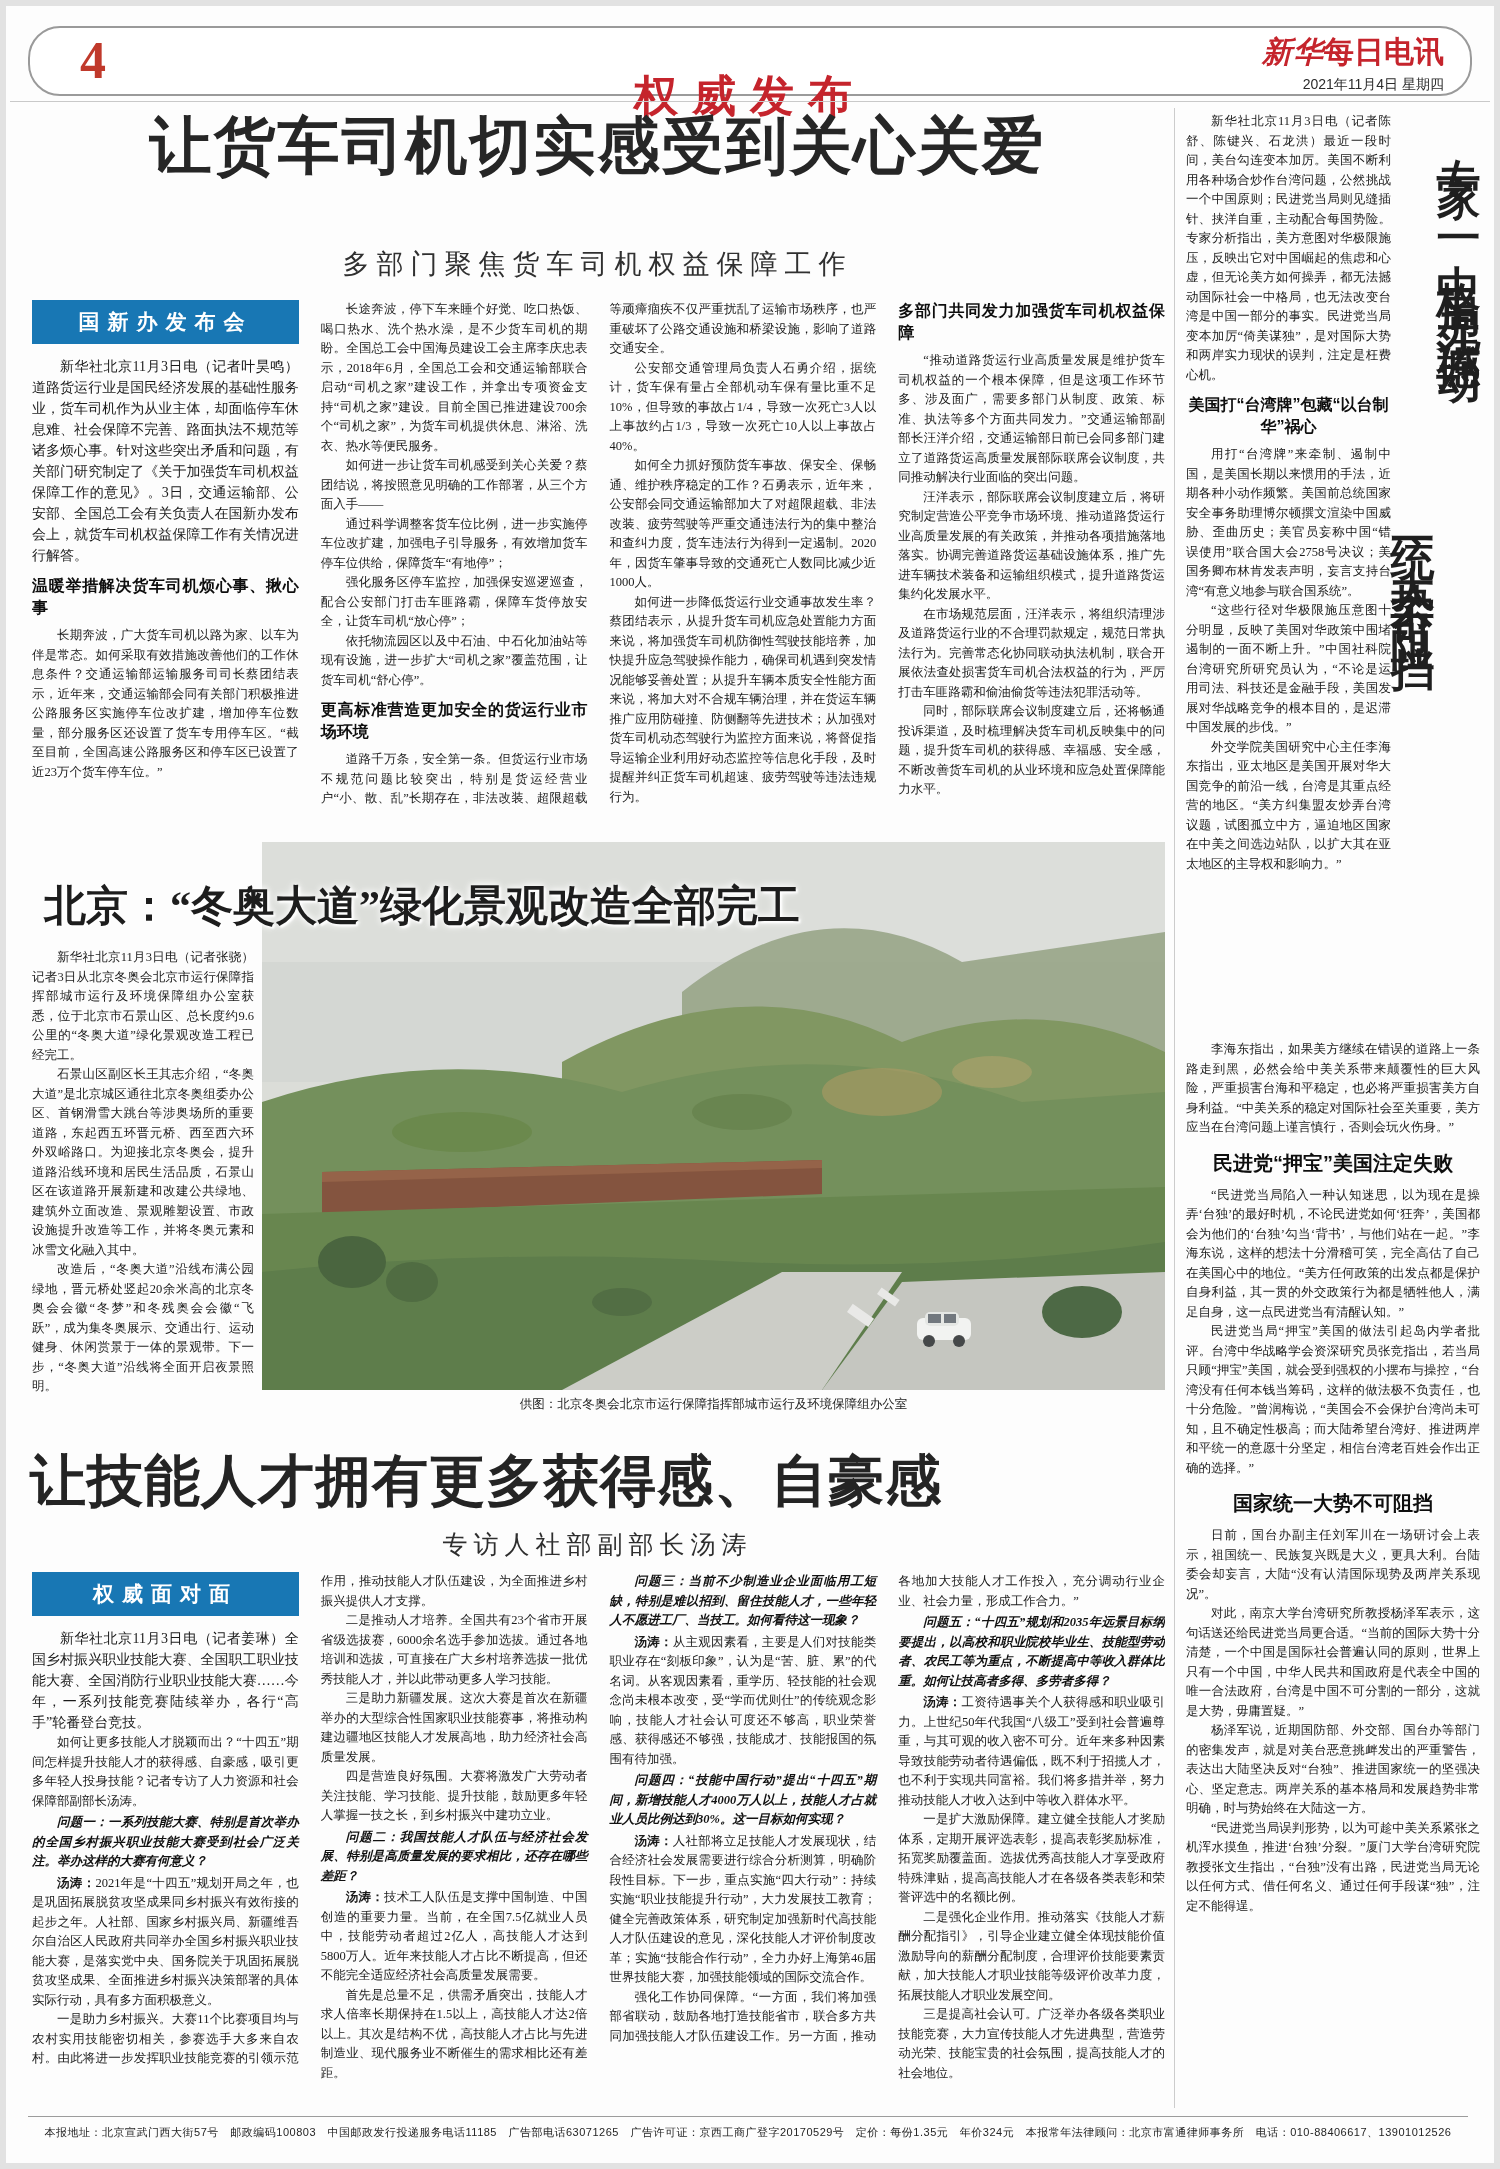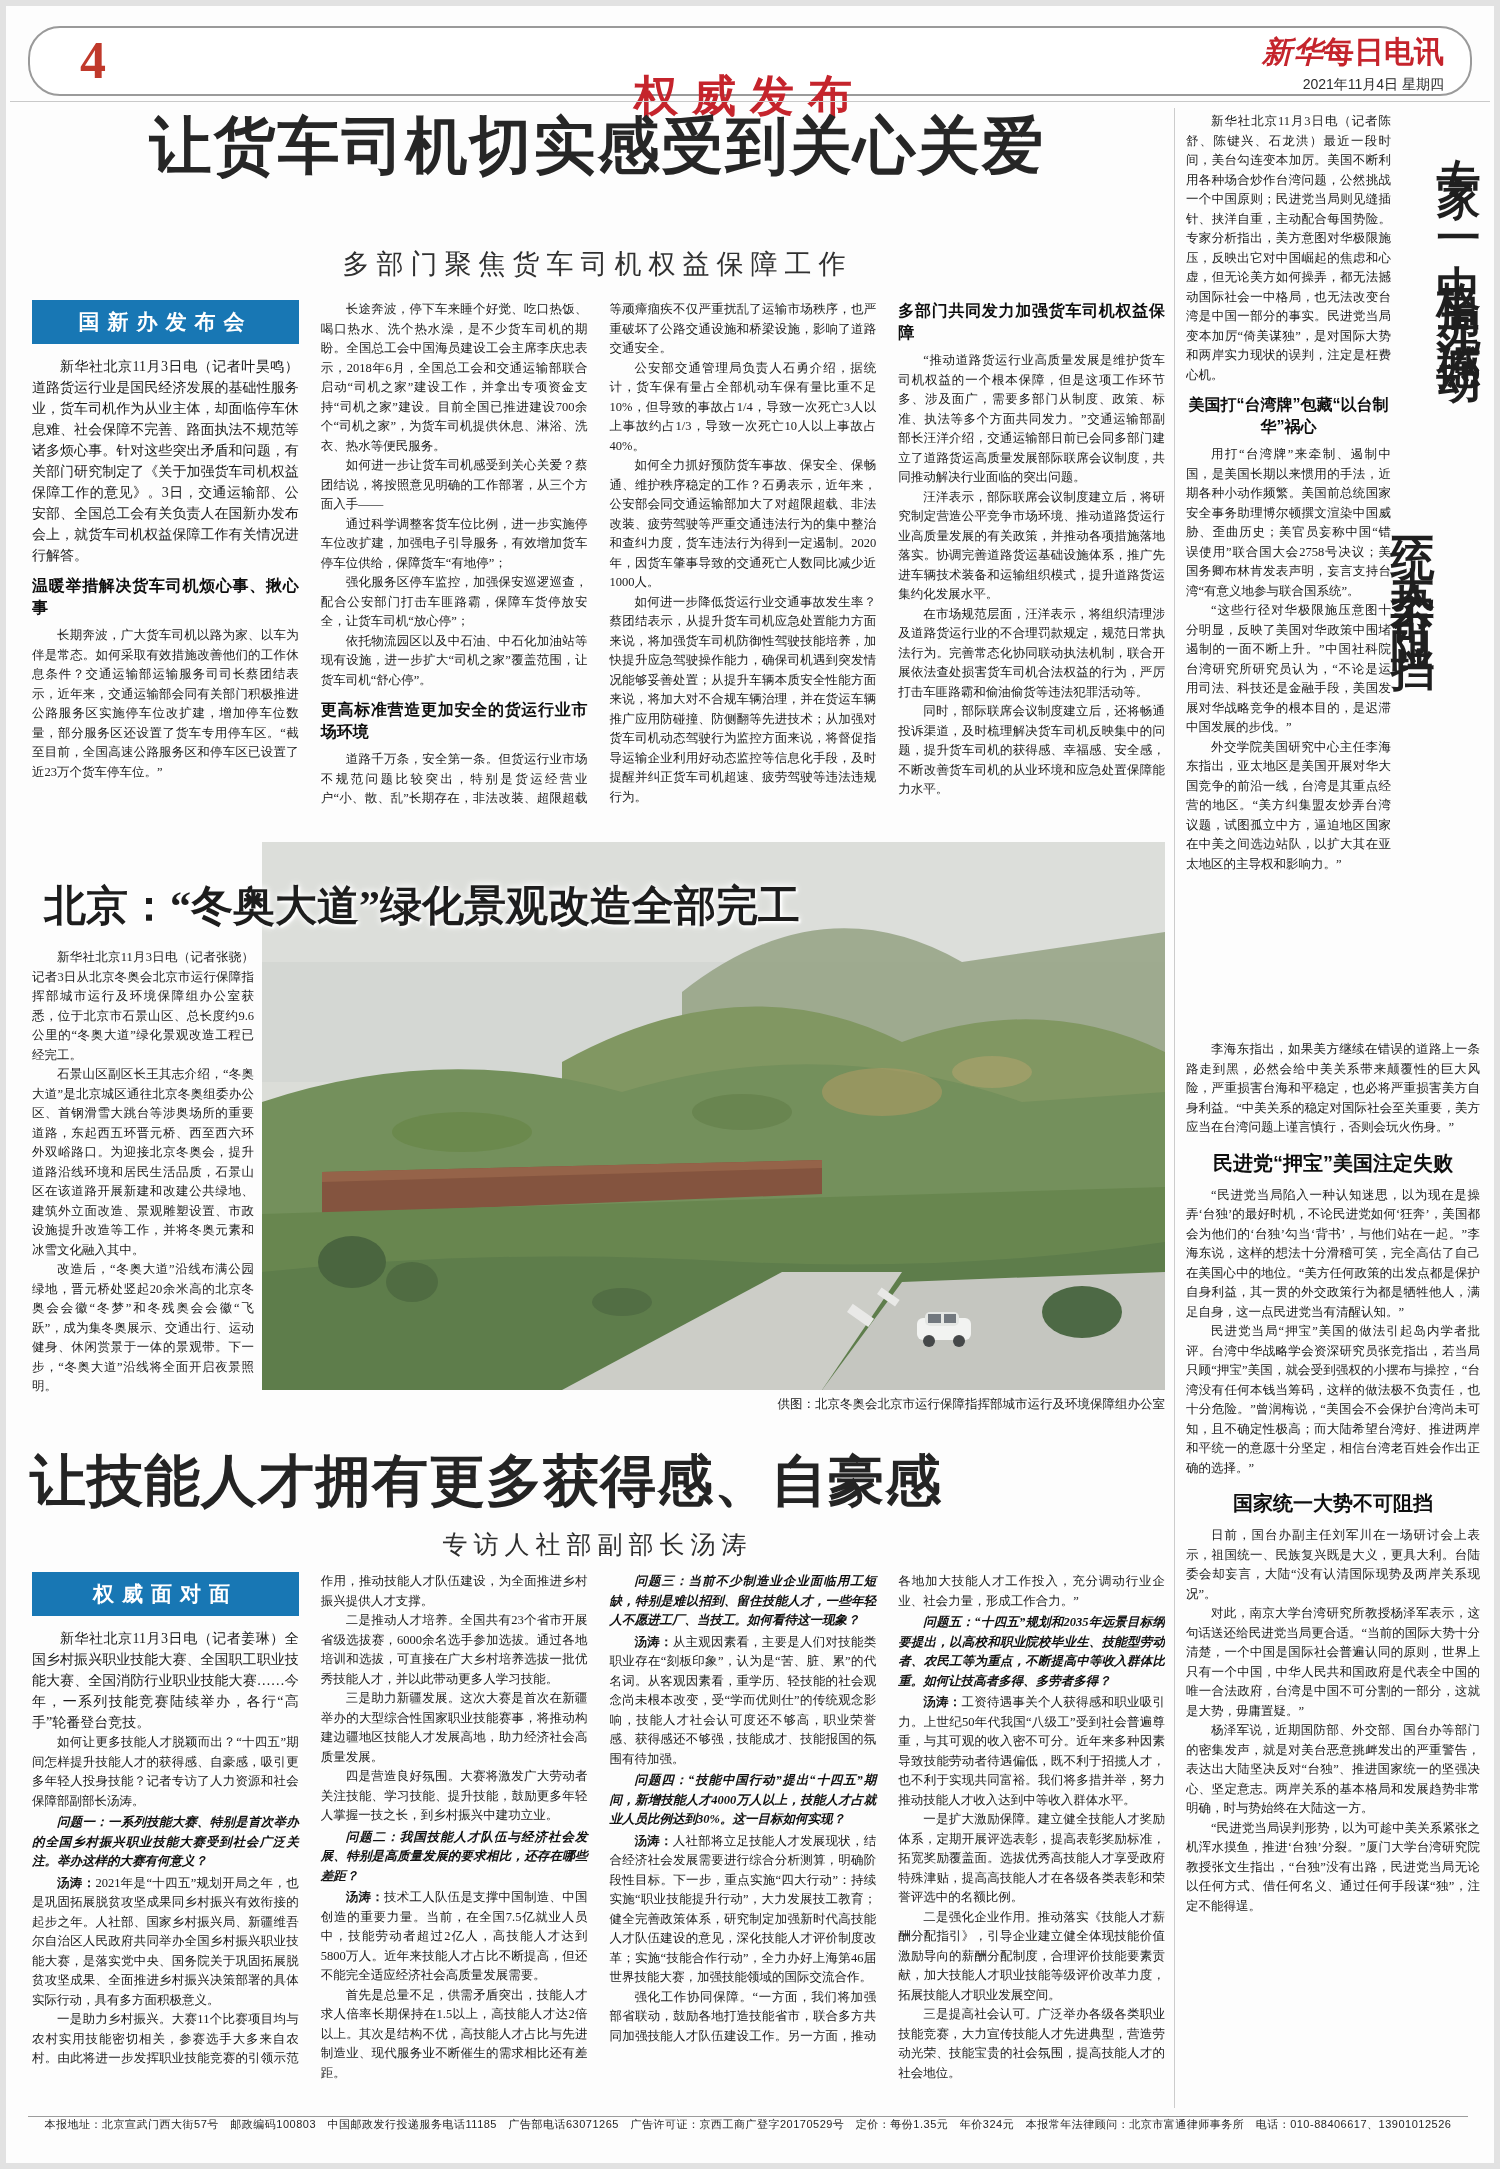--- a/index.html
+++ b/index.html
@@ -34,40 +34,40 @@
                   font-size:62px;font-weight:900;letter-spacing:2px;color:#262626;}
   .truck-subhead{position:absolute;left:30px;top:246px;width:1135px;text-align:center;
                  font-family:"Liberation Sans",sans-serif;font-size:27px;letter-spacing:7px;color:#303030;}
   .truck-body{position:absolute;left:32px;top:300px;width:1133px;height:576px;
               column-count:4;column-gap:22px;}
   
   .photo{position:absolute;left:262px;top:842px;width:903px;height:548px;overflow:hidden;background:#d7d8d4;}
   .bj-headline{position:absolute;left:44px;top:878px;width:1000px;font-size:42px;font-weight:900;color:#1d1d1d;
                text-shadow:0 0 6px #ffffff,0 0 10px #ffffff,2px 2px 2px #ffffff;z-index:5;}
   .bj-col{position:absolute;left:32px;top:948px;width:222px;height:458px;}
-  .bj-caption{position:absolute;left:262px;top:1396px;width:903px;text-align:right;font-size:12.5px;color:#222;}
+  .bj-caption{position:absolute;left:262px;top:1396px;width:903px;text-align:center;font-size:12.5px;color:#222;}
   
   .sk-headline{position:absolute;left:30px;top:1444px;width:1135px;text-align:left;
                font-size:56px;font-weight:900;letter-spacing:1px;color:#242424;}
   .sk-subhead{position:absolute;left:30px;top:1528px;width:1135px;text-align:center;
               font-family:"Liberation Sans",sans-serif;font-size:25px;letter-spacing:6px;color:#2e2e2e;}
   .sk-body{position:absolute;left:32px;top:1572px;width:1133px;height:538px;
            column-count:4;column-gap:22px;}
   
   .tw-col{position:absolute;left:1186px;top:112px;width:205px;height:926px;}
   .tw-col .t-h{text-align:center;}
   .tw-vert{position:absolute;writing-mode:vertical-rl;font-weight:900;color:#1f1f1f;
            font-size:44px;letter-spacing:16px;line-height:44px;}
   .tw-vert.right{left:1436px;top:122px;height:760px;}
   .tw-vert.left{left:1390px;top:500px;height:530px;}
   .tw-bottom{position:absolute;left:1186px;top:1040px;width:294px;height:1066px;}
   .tw-bottom p.t-h{font-size:20px;text-align:center;margin:14px 0 12px 0;}
   
   .footer{position:absolute;left:28px;top:2116px;width:1440px;border-top:1px solid #9c9c9c;
-          padding-top:0;text-align:center;font-size:11px;color:#242424;
+          padding-top:8px;text-align:center;font-size:11px;color:#242424;
           font-family:"Liberation Sans",sans-serif;letter-spacing:0.5px;}
 </style>
 </head>
 <body>
 
 <div class="page">
 
   <div class="hdr">
     <div class="pagenum">4</div>
     <div class="banner">权威发布</div>

